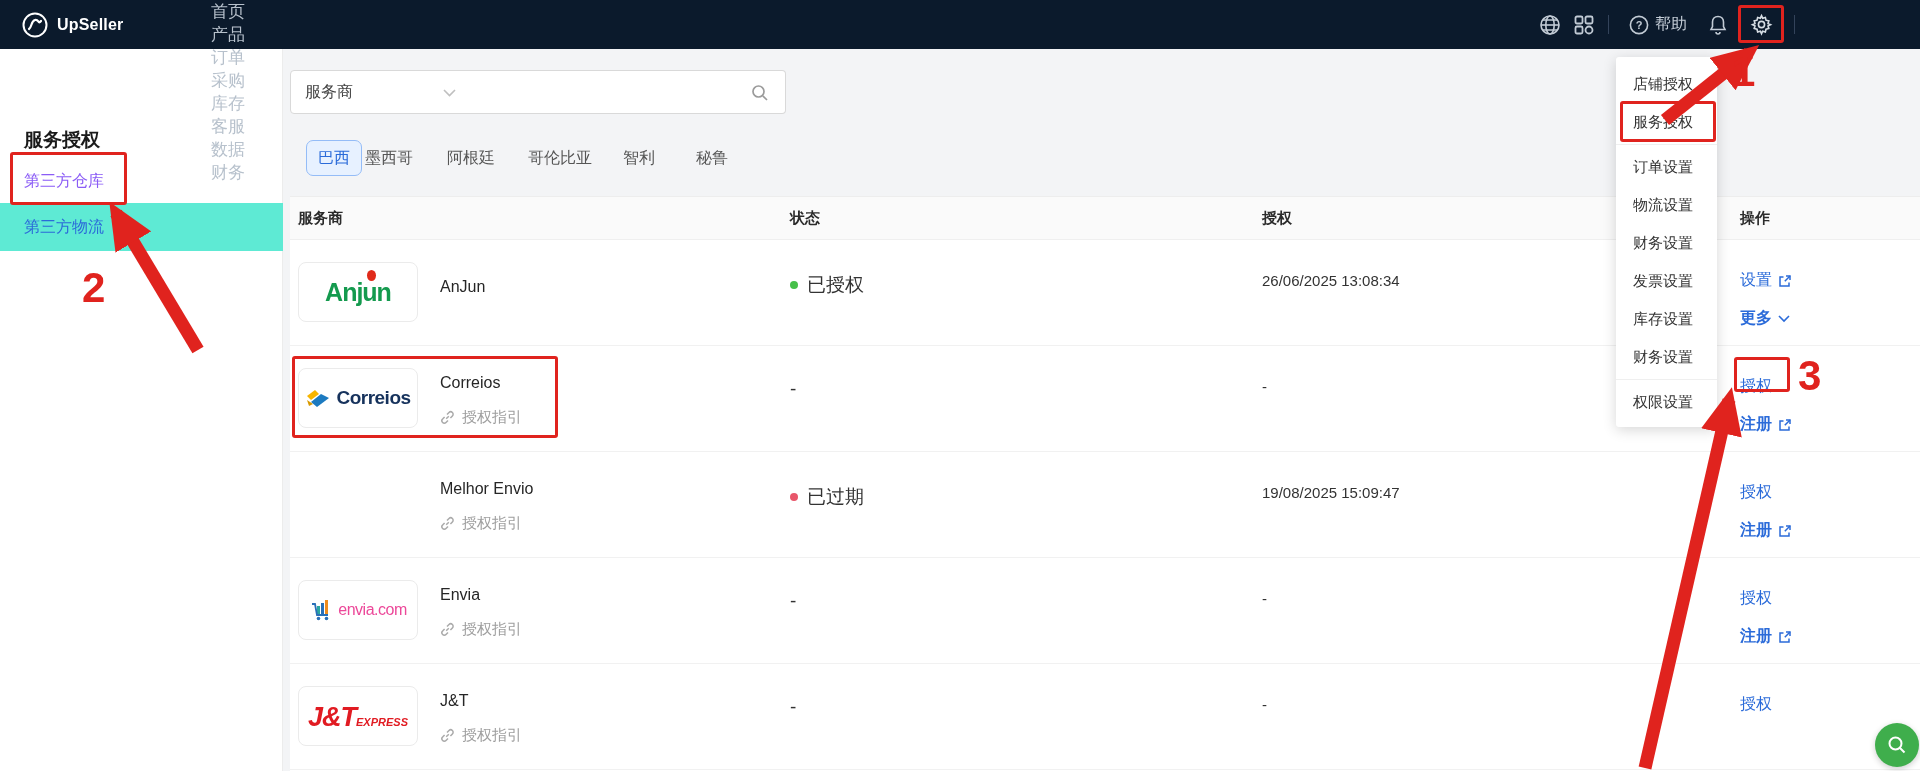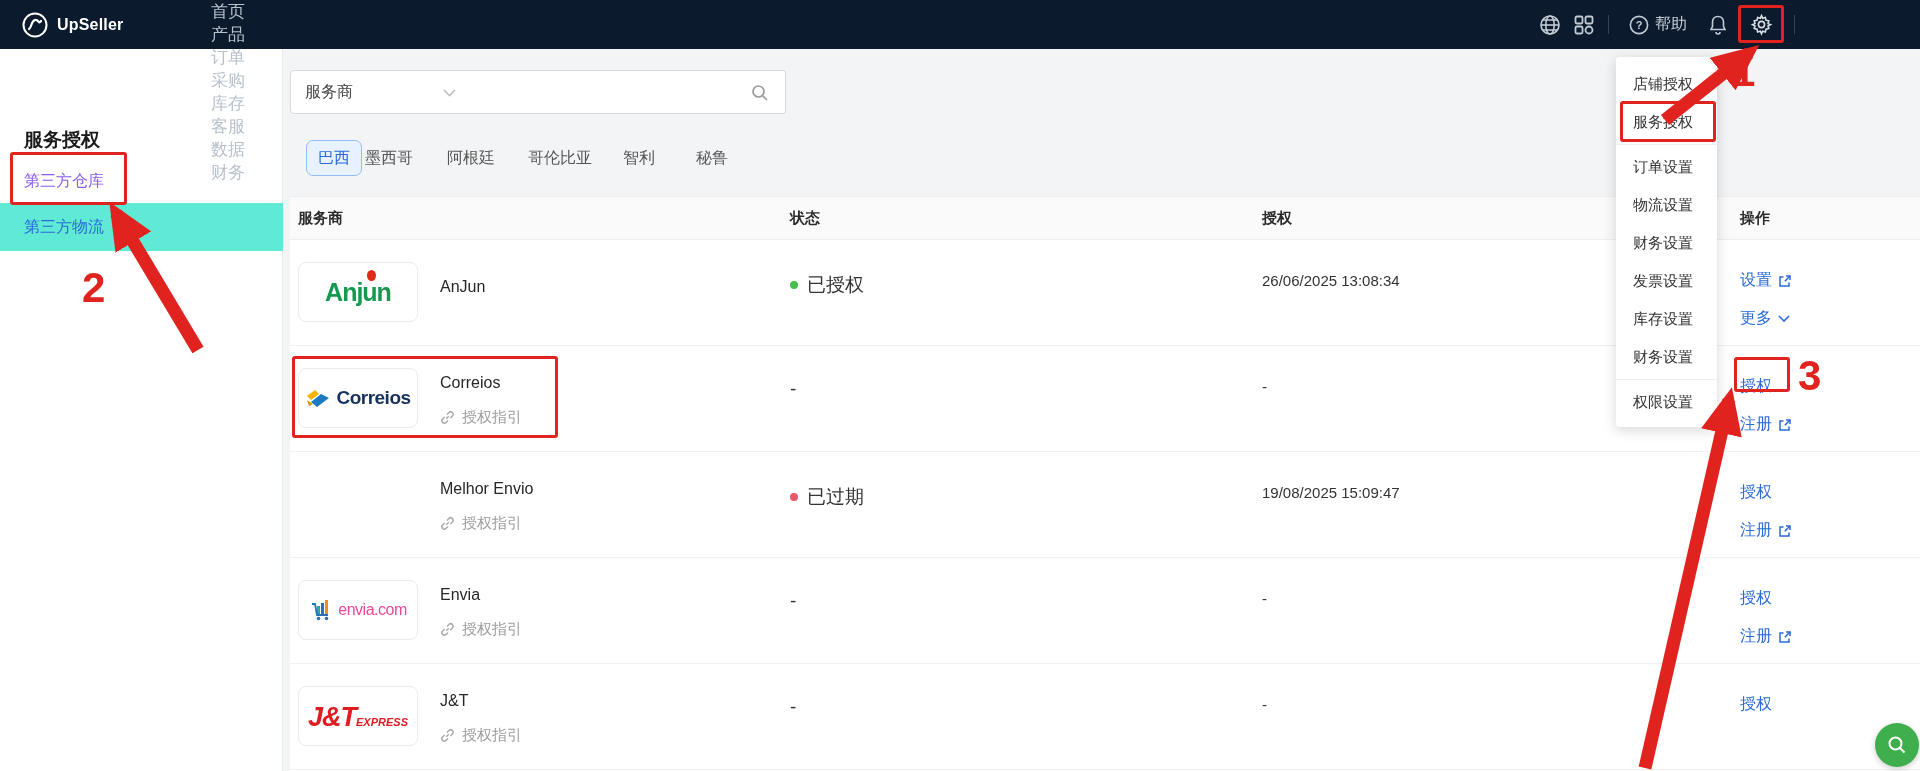--- a/index.html
+++ b/index.html
@@ -50,21 +50,21 @@
   .logo-box { position:absolute; left:8px; top:22px; width:120px; height:60px; border:1px solid #ebebeb; border-radius:8px; background:#fff; display:flex; align-items:center; justify-content:center; overflow:hidden; }
   .r-name { position:absolute; top:28px; font-size:16px; color:#262626; }
   .r-name.center { top:38px; }
   .r-guide { position:absolute; top:62px; display:flex; align-items:center; gap:7px; font-size:15px; color:#9e9e9e; cursor:pointer; }
   .r-status { position:absolute; top:32px; display:flex; align-items:center; gap:9px; font-size:19px; color:#333; }
   .dot { width:8px; height:8px; border-radius:50%; }
   .dot-green { background:#46c04a; }
   .dot-red { background:#e8566a; }
   .r-auth { position:absolute; top:32px; font-size:15px; color:#333; }
   .op-link { position:absolute; display:flex; align-items:center; gap:6px; font-size:16px; color:#2b6bd9; cursor:pointer; }
-  .op1 { top:30px; } .op2 { top:68px; }
+  .op1 { top:30px; } .op2 { top:68px;font-weight:bold; }
 
   
   .menu { position:absolute; left:1616px; top:57px; width:101px; height:370px; background:#fff; border-radius:3px; box-shadow:0 3px 14px rgba(0,0,0,.16); z-index:20; padding-top:8px; }
   .menu-item { height:38px; display:flex; align-items:center; padding-left:17px; font-size:15px; color:#333; cursor:pointer; }
   .menu-sep { height:1px; background:#efefef; margin:3px 0; }
   .redbox { position:absolute; border:3px solid #e0231e; border-radius:3px; z-index:30; pointer-events:none; }
   .box-gear { left:1738px; top:5px; width:46px; height:38px; }
   .box-menu-item { left:1620px; top:101px; width:96px; height:41px; }
   .box-sidebar { left:10px; top:152px; width:117px; height:53px; }
   .box-correios { left:292px; top:356px; width:266px; height:82px; }

